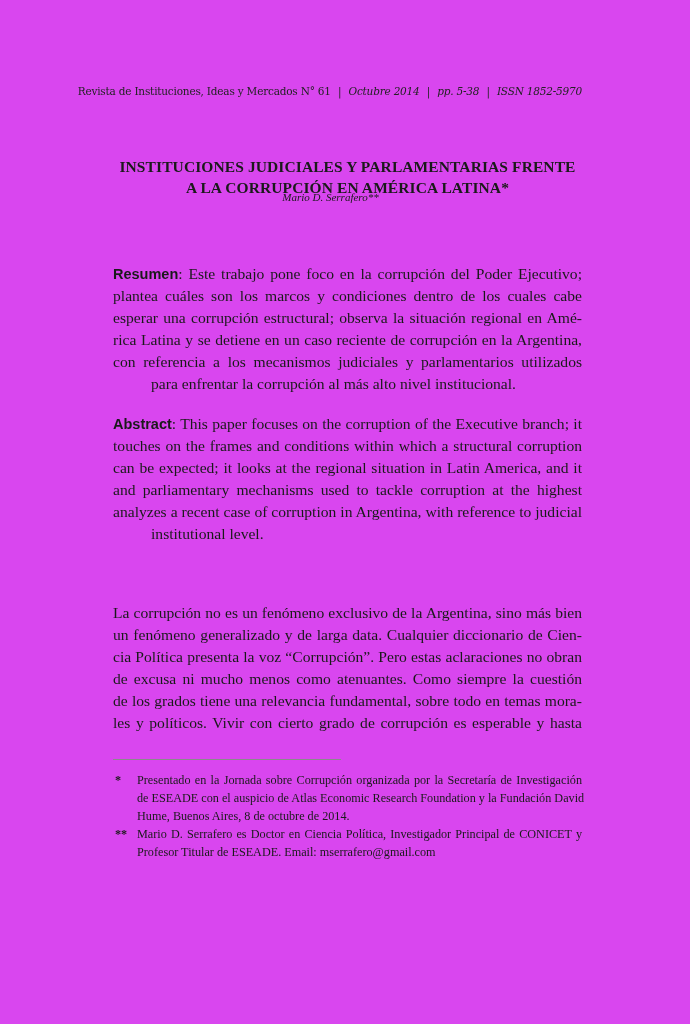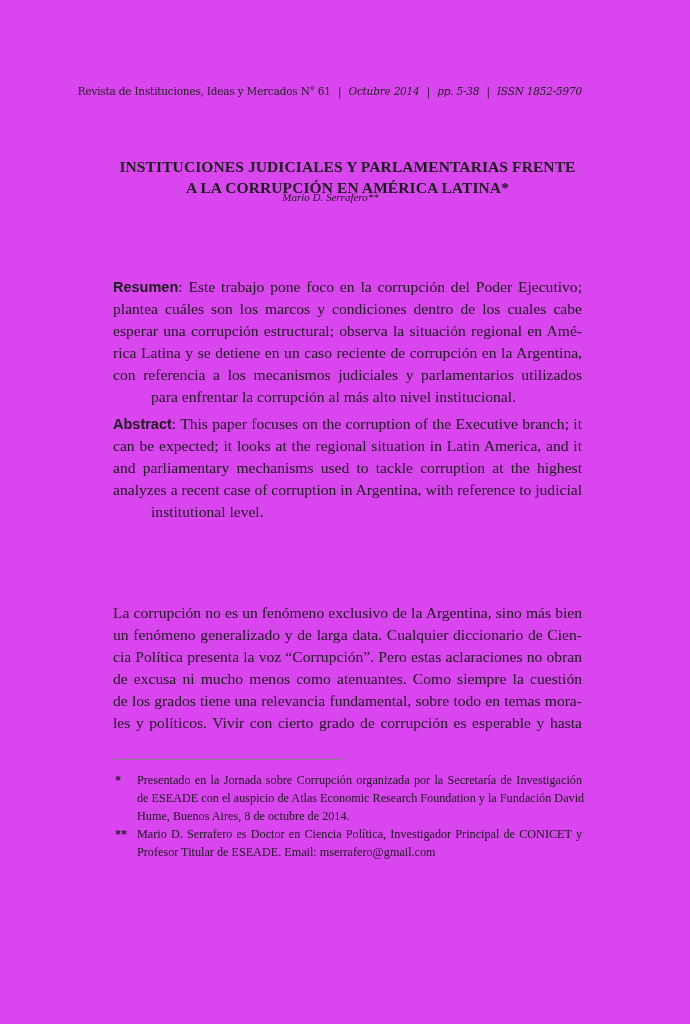--- a/index.html
+++ b/index.html
@@ -23,21 +23,21 @@
     position: absolute; top: 191px; left: 96px; width: 469px; text-align: center;
     font-family: "Liberation Serif", serif; font-style: italic; font-size: 11px;
   }
   .para {
     font-family: "Liberation Serif", serif; font-size: 15.6px; line-height: 22px;
     text-align: justify; margin: 0;
   }
   .para .lead { font-family: "Liberation Sans", sans-serif; font-weight: bold; font-size: 14.5px; }
   .para .line { display: block; text-align: justify; text-align-last: justify; white-space: nowrap; }
   .para .line.last { text-align-last: left; margin-left: 38px; }
-  #resumen { top: 276px; }
+  #resumen { top: 263px; }
   #abstract { top: 413px; }
   #body-text { top: 602px; }
   .rule { position: absolute; top: 759px; left: 113px; width: 228px; height: 1px; background: #8a8a8a; }
   .notes { position: absolute; top: 771px; left: 113px; width: 469px;
     font-family: "Liberation Serif", serif; font-size: 12.2px; line-height: 18px; }
   .note { position: relative; padding-left: 24px; }
   .note .mark { position: absolute; left: 2px; top: 0; font-weight: bold; }
   .note .line { display: block; text-align: justify; text-align-last: justify; white-space: nowrap; }
   .note .line.last { text-align-last: left; }
 </style>
@@ -67,20 +67,21 @@
     <span class="line"><span class="lead">Resumen</span><span>: Este trabajo pone foco en la corrupción del Poder Ejecutivo;</span></span>
     <span class="line">plantea cuáles son los marcos y condiciones dentro de los cuales cabe</span>
     <span class="line">esperar una corrupción estructural; observa la situación regional en Amé-</span>
     <span class="line">rica Latina y se detiene en un caso reciente de corrupción en la Argentina,</span>
     <span class="line">con referencia a los mecanismos judiciales y parlamentarios utilizados</span>
     <span class="line last">para enfrentar la corrupción al más alto nivel institucional.</span>
   </div>
 
   <div class="col para" id="abstract">
     <span class="line"><span class="lead">Abstract</span><span>: This paper focuses on the corruption of the Executive branch; it</span></span>
+    <span class="line">touches on the frames and conditions within which a structural corruption</span>
     <span class="line">can be expected; it looks at the regional situation in Latin America, and it</span>
     <span class="line">and parliamentary mechanisms used to tackle corruption at the highest</span>
     <span class="line">analyzes a recent case of corruption in Argentina, with reference to judicial</span>
     <span class="line last">institutional level.</span>
   </div>
 
   <div class="col para" id="body-text">
     <span class="line">La corrupción no es un fenómeno exclusivo de la Argentina, sino más bien</span>
     <span class="line">un fenómeno generalizado y de larga data. Cualquier diccionario de Cien-</span>
     <span class="line">cia Política presenta la voz “Corrupción”. Pero estas aclaraciones no obran</span>

